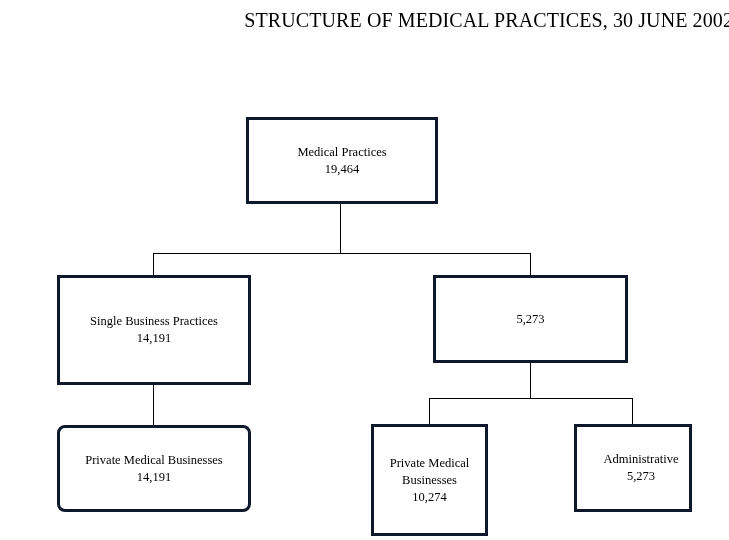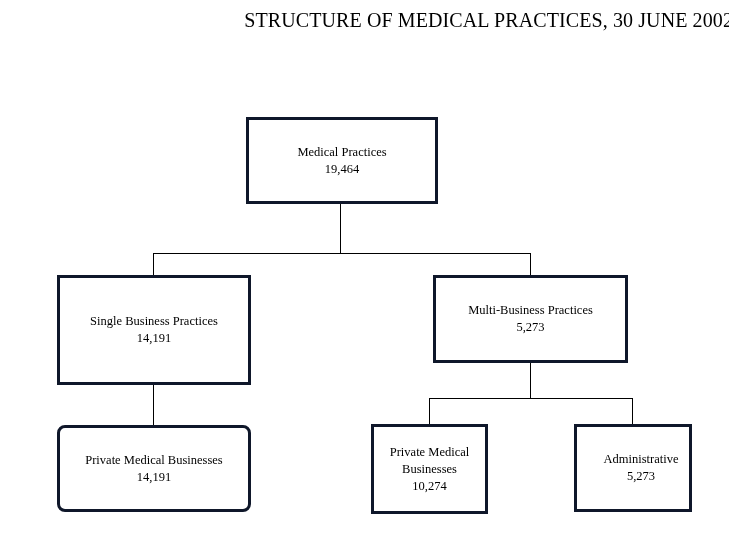--- a/index.html
+++ b/index.html
@@ -78,30 +78,29 @@
     <span class="node-line">Medical Practices</span>
     <span class="node-line">19,464</span>
   </div>
 
   <div class="node-box" style="left:57px; top:275px; width:194px; height:110px;">
     <span class="node-line">Single Business Practices</span>
     <span class="node-line">14,191</span>
   </div>
 
   <div class="node-box" style="left:433px; top:275px; width:195px; height:88px;">
-    <span class="node-line">Multi-Business Practices</span>
     <span class="node-line">5,273</span>
   </div>
 
   <div class="node-box" style="left:57px; top:425px; width:194px; height:87px;border-radius:8px;">
     <span class="node-line">Private Medical Businesses</span>
     <span class="node-line">14,191</span>
   </div>
 
-  <div class="node-box" style="left:371px; top:424px; width:117px; height:90px;">
+  <div class="node-box" style="left:371px; top:424px; width:117px; height:112px;">
     <span class="node-line">Private Medical</span>
     <span class="node-line">Businesses</span>
     <span class="node-line">10,274</span>
   </div>
 
   <div class="node-box" style="left:574px; top:424px; width:118px; height:88px;padding-left:16px;">
     <span class="node-line">Administrative</span>
     <span class="node-line">5,273</span>
   </div>
 

